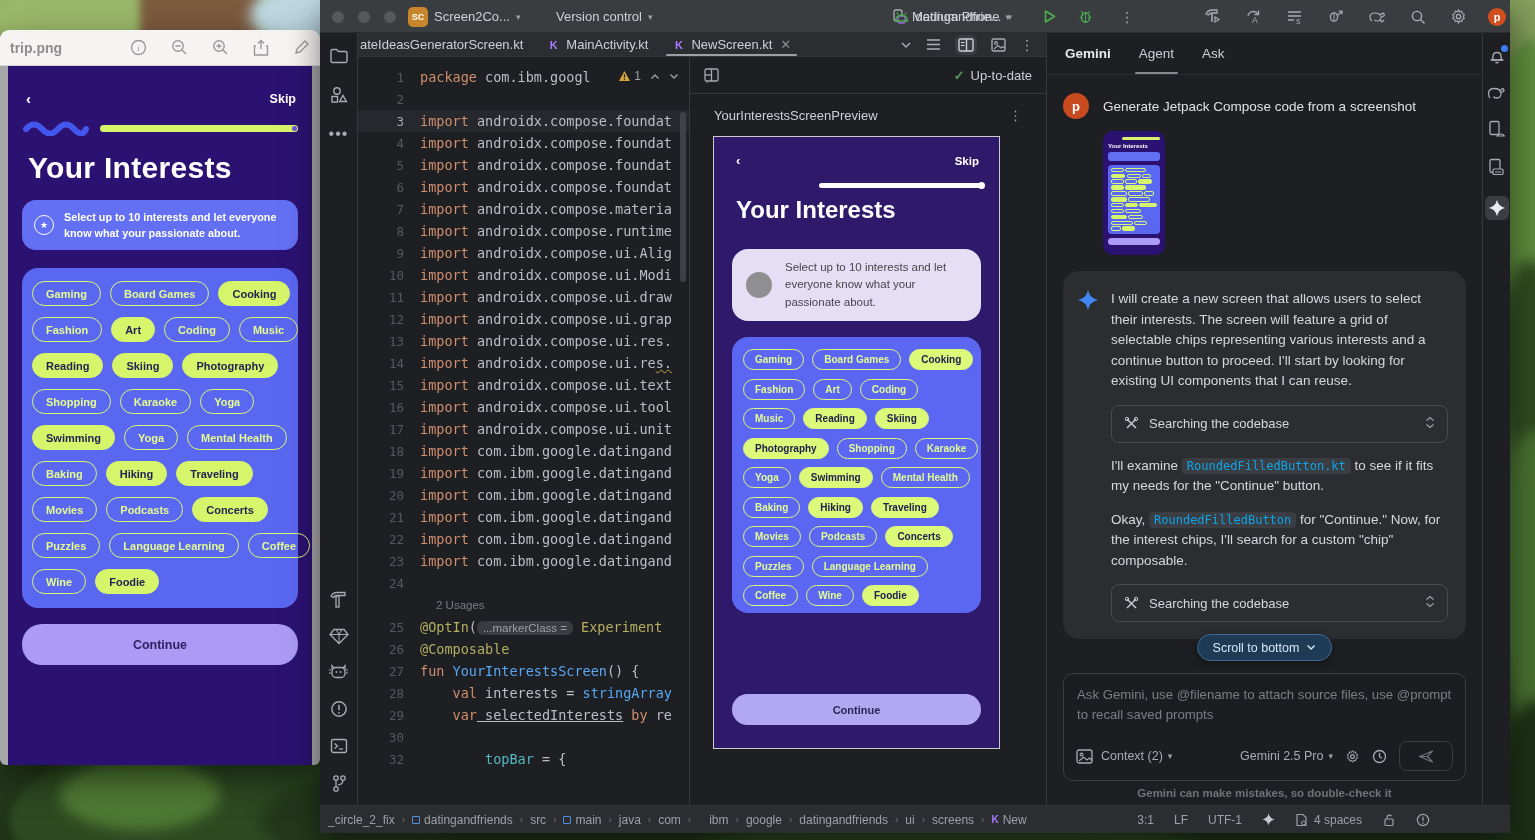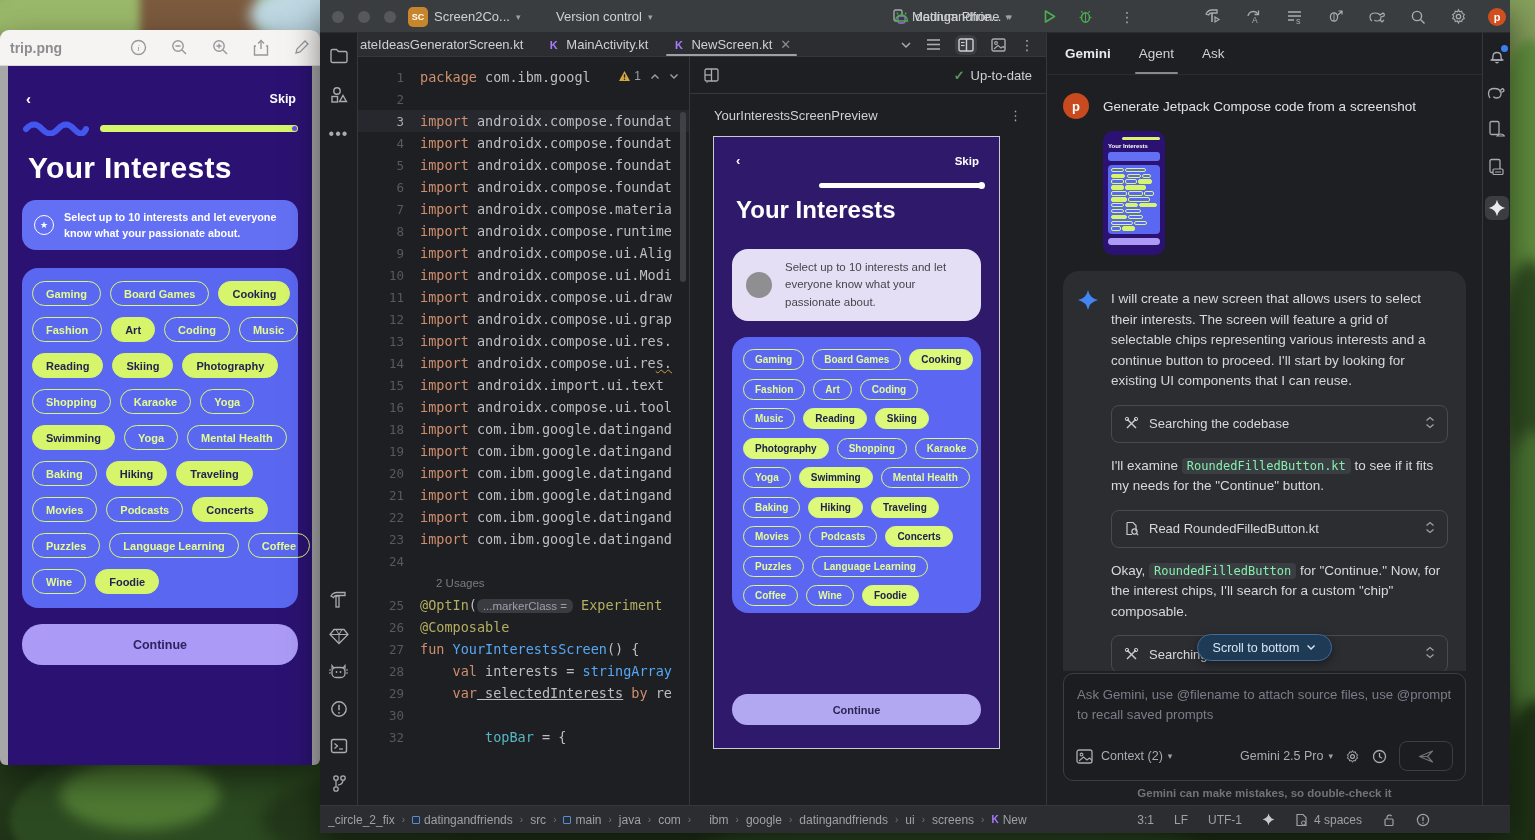--- a/index.html
+++ b/index.html
@@ -118,21 +118,21 @@
   .t-title { font-size:6px; font-weight:bold; color:#fff; white-space:nowrap; }
   .t-card { height:9px; border-radius:3px; background:#6470f3; margin-top:3px; }
   .t-chips { margin-top:4px; background:#5a67f0; border-radius:4px; padding:2px; display:flex; flex-wrap:wrap; }
   .t-chip { height:4.5px; border-radius:2px; border:.5px solid #d9f875; margin:.7px; }
   .t-chip.sel { background:#d6f56b; border-color:#d6f56b; }
   .t-btn { height:7px; border-radius:4px; background:#ab9bf6; margin-top:4px; }
   .g-card { margin-top:16px; background:#2b2d31; border-radius:16px; padding:18px 18px 4px 14px; position:relative; }
   .g-spark { position:absolute; left:14px; top:18px; }
   .g-block { margin-left:34px; }
   .g-block p { font-size:13.5px; line-height:1.52; color:#d6d8dc; margin:0 0 13px; }
-  .g-block code { font-family:"DejaVu Sans Mono",monospace; font-size:12px; background:#3a3d42; border-radius:4px; padding:1px 5px; color:#86efac; }
+  .g-block code { font-family:"DejaVu Sans Mono",monospace; font-size:12px; background:#3a3d42; border-radius:4px; padding:1px 5px; color:#0ea5e9; }
   .toolcard { height:38px; border:1px solid #494b50; border-radius:8px; display:flex; align-items:center; gap:10px; padding:0 12px; margin:0 0 13px; color:#d6d8dc; font-size:13px; }
   .toolcard .updown { margin-left:auto; color:#9da0a6; }
   .g-scrollpill { position:absolute; bottom:10px; left:50%; transform:translateX(-50%); background:#1f3a55; border:1px solid #3f6c99; border-radius:14px; height:27px; display:flex; align-items:center; gap:7px; padding:0 15px; color:#d8e6f6; font-size:12.5px; box-shadow:0 3px 8px rgba(0,0,0,.4); white-space:nowrap; }
   .g-input-wrap { flex:none; padding:2px 16px 0; }
   .g-input { height:108px; background:#1b1d21; border:1px solid #3b3e43; border-radius:10px; position:relative; padding:11px 13px; }
   .g-ph { color:#7a7e87; font-size:13.2px; line-height:1.5; }
   .g-controls { position:absolute; left:12px; right:12px; bottom:9px; display:flex; align-items:center; gap:8px; color:#a8abb2; font-size:12.5px; }
   .g-right { margin-left:auto; display:flex; gap:12px; }
   .send-btn { width:54px; height:30px; border:1px solid #3b3e43; border-radius:8px; display:flex; align-items:center; justify-content:center; color:#6f737a; }
   .g-footer { flex:none; height:24px; display:flex; align-items:center; justify-content:center; color:#6f737a; font-size:11.5px;font-weight:bold; }
@@ -508,22 +508,23 @@
               <div class="crow"><span class="lnum">5</span><span class="ltext"><span class="k-kw">import</span><span class="k-pl"> androidx.compose.foundat</span></span></div>
               <div class="crow"><span class="lnum">6</span><span class="ltext"><span class="k-kw">import</span><span class="k-pl"> androidx.compose.foundat</span></span></div>
               <div class="crow"><span class="lnum">7</span><span class="ltext"><span class="k-kw">import</span><span class="k-pl"> androidx.compose.materia</span></span></div>
               <div class="crow"><span class="lnum">8</span><span class="ltext"><span class="k-kw">import</span><span class="k-pl"> androidx.compose.runtime</span></span></div>
               <div class="crow"><span class="lnum">9</span><span class="ltext"><span class="k-kw">import</span><span class="k-pl"> androidx.compose.ui.Alig</span></span></div>
               <div class="crow"><span class="lnum">10</span><span class="ltext"><span class="k-kw">import</span><span class="k-pl"> androidx.compose.ui.Modi</span></span></div>
               <div class="crow"><span class="lnum">11</span><span class="ltext"><span class="k-kw">import</span><span class="k-pl"> androidx.compose.ui.draw</span></span></div>
               <div class="crow"><span class="lnum">12</span><span class="ltext"><span class="k-kw">import</span><span class="k-pl"> androidx.compose.ui.grap</span></span></div>
               <div class="crow"><span class="lnum">13</span><span class="ltext"><span class="k-kw">import</span><span class="k-pl"> androidx.compose.ui.res.</span></span></div>
               <div class="crow"><span class="lnum">14</span><span class="ltext"><span class="k-kw">import</span><span class="k-pl"> androidx.compose.ui.re</span><span class="k-warnu">s.</span></span></div>
-              <div class="crow"><span class="lnum">15</span><span class="ltext"><span class="k-kw">import</span><span class="k-pl"> androidx.import.ui.text</span></span></div>
+              <div class="crow"><span class="lnum">15</span><span class="ltext"><span class="k-kw">import</span><span class="k-pl"> androidx.compose.ui.text</span></span></div>
               <div class="crow"><span class="lnum">16</span><span class="ltext"><span class="k-kw">import</span><span class="k-pl"> androidx.compose.ui.tool</span></span></div>
+              <div class="crow"><span class="lnum">17</span><span class="ltext"><span class="k-kw">import</span><span class="k-pl"> androidx.compose.ui.unit</span></span></div>
               <div class="crow"><span class="lnum">18</span><span class="ltext"><span class="k-kw">import</span><span class="k-pl"> com.ibm.google.datingand</span></span></div>
               <div class="crow"><span class="lnum">19</span><span class="ltext"><span class="k-kw">import</span><span class="k-pl"> com.ibm.google.datingand</span></span></div>
               <div class="crow"><span class="lnum">20</span><span class="ltext"><span class="k-kw">import</span><span class="k-pl"> com.ibm.google.datingand</span></span></div>
               <div class="crow"><span class="lnum">21</span><span class="ltext"><span class="k-kw">import</span><span class="k-pl"> com.ibm.google.datingand</span></span></div>
               <div class="crow"><span class="lnum">22</span><span class="ltext"><span class="k-kw">import</span><span class="k-pl"> com.ibm.google.datingand</span></span></div>
               <div class="crow"><span class="lnum">23</span><span class="ltext"><span class="k-kw">import</span><span class="k-pl"> com.ibm.google.datingand</span></span></div>
               <div class="crow"><span class="lnum">24</span><span class="ltext"></span></div>
               <div class="inlay-row">
                 <span>2 Usages</span>
               </div>
@@ -704,35 +705,20 @@
                     <circle cx="12" cy="3" r="1.7" fill="none" stroke="#c6c8cd" stroke-width="1"></circle>
                   </svg>
                 </span>
                 <span>Searching the codebase</span>
                 <span class="updown"><svg width="10" height="13" viewBox="0 0 10 13">
                     <path d="M1.5 4.5 L5 1.5 L8.5 4.5" fill="none" stroke="#9da0a6" stroke-width="1.3"></path>
                     <path d="M1.5 8.5 L5 11.5 L8.5 8.5" fill="none" stroke="#9da0a6" stroke-width="1.3"></path>
                   </svg></span>
               </div>
               <p><span>I'll examine </span><code>RoundedFilledButton.kt</code><span> to see if it fits my needs for the "Continue" button.</span></p>
-              <div class="toolcard">
-                <span style="display: flex;">
-                  <svg width="15" height="15" viewBox="0 0 15 15">
-                    <path d="M3 1.5 h6 l3 3 v6" fill="none" stroke="#c6c8cd" stroke-width="1.2"></path>
-                    <path d="M3 1.5 v12 h5" fill="none" stroke="#c6c8cd" stroke-width="1.2"></path>
-                    <circle cx="10.5" cy="10.5" r="2.6" fill="none" stroke="#c6c8cd" stroke-width="1.2"></circle>
-                    <line x1="12.4" y1="12.4" x2="14.2" y2="14.2" stroke="#c6c8cd" stroke-width="1.2"></line>
-                  </svg>
-                </span>
-                <span>Read RoundedFilledButton.kt</span>
-                <span class="updown"><svg width="10" height="13" viewBox="0 0 10 13">
-                    <path d="M1.5 4.5 L5 1.5 L8.5 4.5" fill="none" stroke="#9da0a6" stroke-width="1.3"></path>
-                    <path d="M1.5 8.5 L5 11.5 L8.5 8.5" fill="none" stroke="#9da0a6" stroke-width="1.3"></path>
-                  </svg></span>
-              </div>
               <p><span>Okay, </span><code>RoundedFilledButton</code><span> for "Continue." Now, for the interest chips, I'll search for a custom "chip" composable.</span></p>
               <div class="toolcard">
                 <span style="display: flex;">
                   <svg width="15" height="15" viewBox="0 0 15 15">
                     <line x1="3" y1="3" x2="12" y2="12" stroke="#c6c8cd" stroke-width="1.5"></line>
                     <line x1="12" y1="3" x2="3" y2="12" stroke="#c6c8cd" stroke-width="1.5"></line>
                     <circle cx="3" cy="3" r="1.7" fill="none" stroke="#c6c8cd" stroke-width="1"></circle>
                     <circle cx="12" cy="3" r="1.7" fill="none" stroke="#c6c8cd" stroke-width="1"></circle>
                   </svg>
                 </span>

